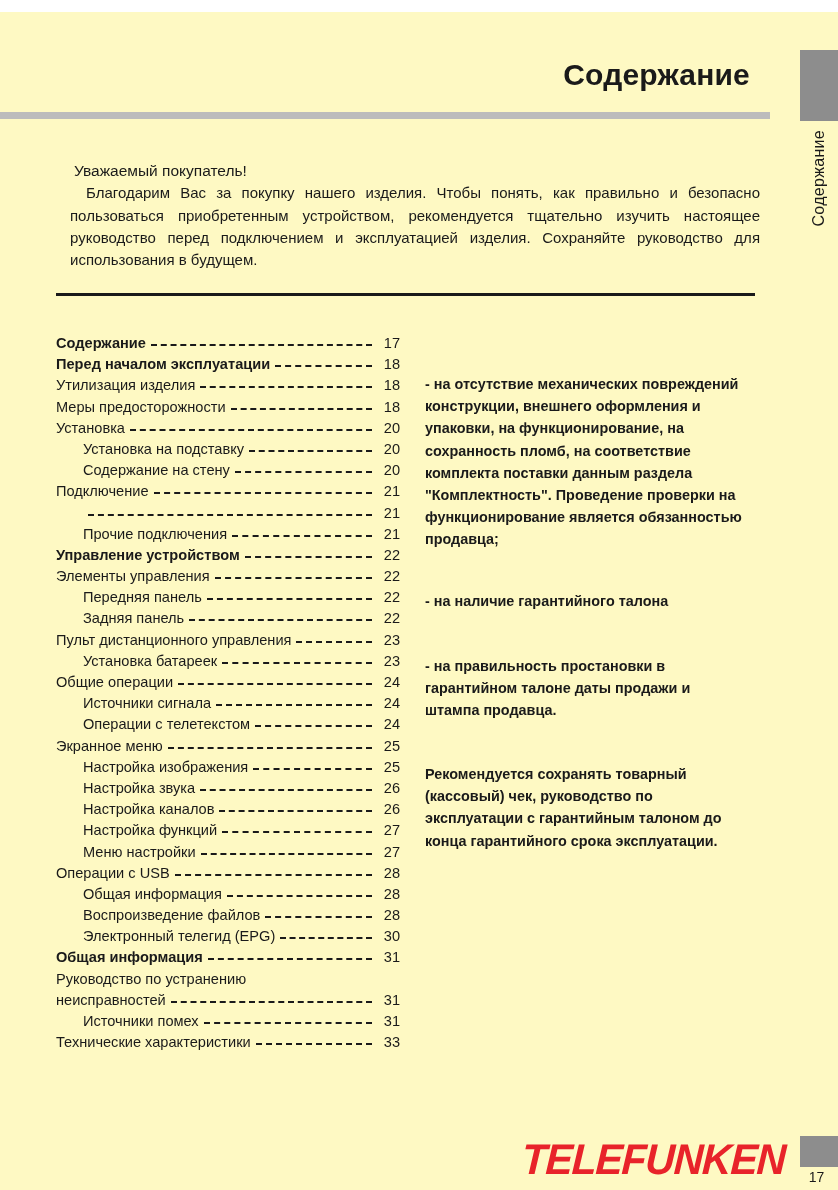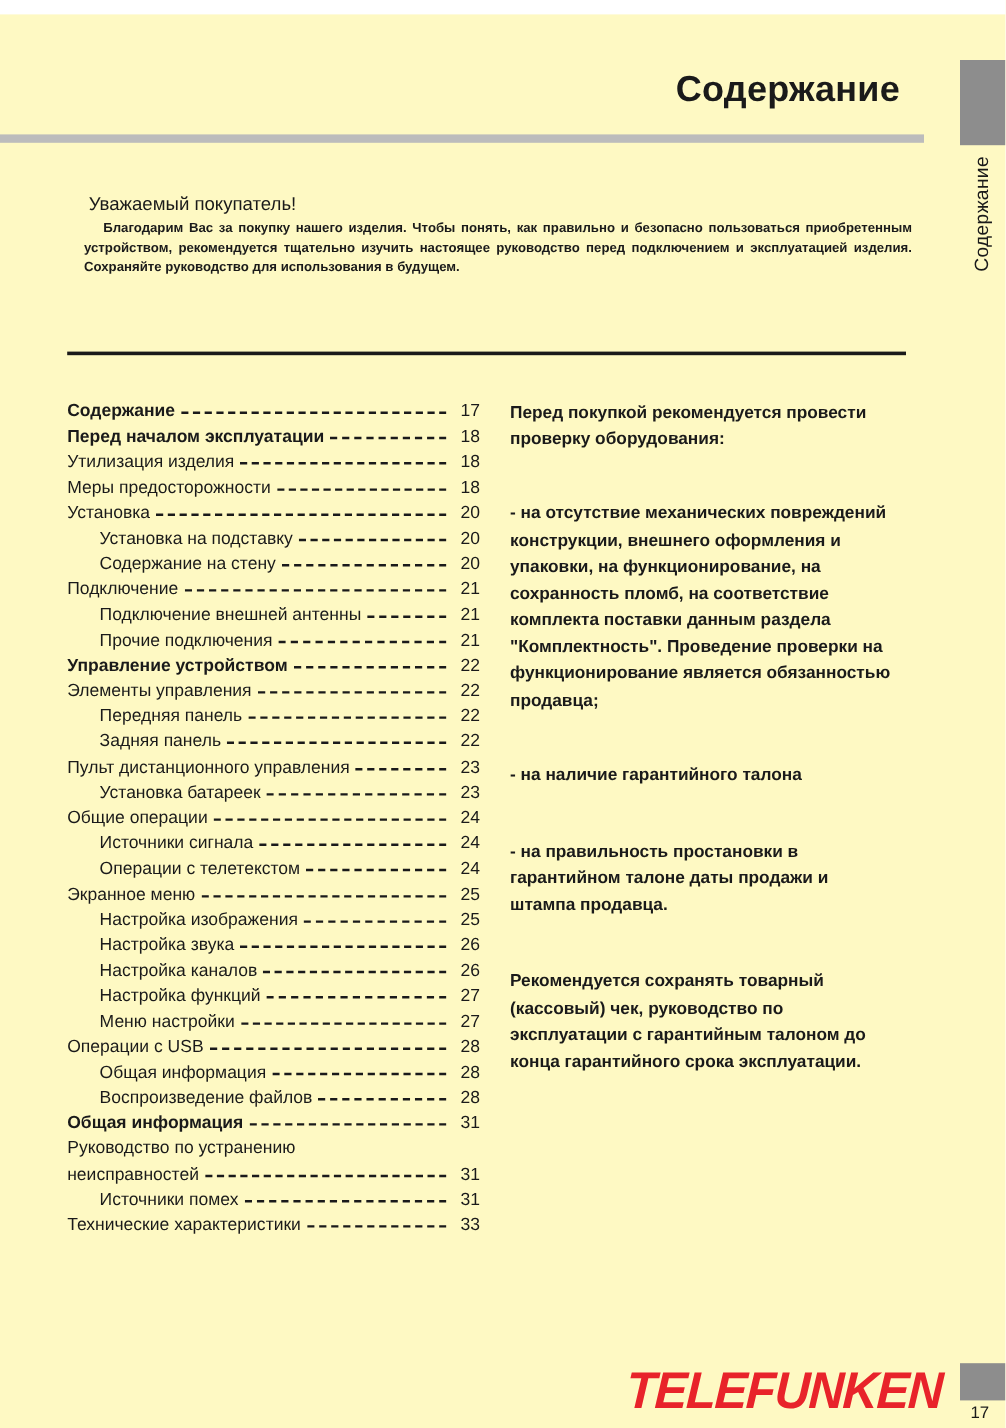--- a/index.html
+++ b/index.html
@@ -76,22 +76,22 @@
     top: 148px;
     width: 690px;
   }
   .intro-heading {
     font-size: 15.5px;
     font-weight: normal;
     line-height: 1.45;
     margin: 0 0 0 4px;
   }
   .intro-body {
-    font-size: 11px;
-    font-weight: bold;
+    font-size: 15px;
+    font-weight: normal;
     line-height: 1.47;
     margin: 0;
     text-indent: 16px;
     text-align: justify;
   }
 
   .section-rule {
     position: absolute;
     left: 56px;
     top: 281px;
@@ -250,21 +250,20 @@
         <span class="toc-label">Содержание на стену</span>
         <span class="toc-leader"></span>
         <span class="toc-page">20</span>
       </div>
       <div class="toc-row">
         <span class="toc-label">Подключение</span>
         <span class="toc-leader"></span>
         <span class="toc-page">21</span>
       </div>
       <div class="toc-row indent">
-        <span class="toc-label">Подключение внешней антенны</span>
         <span class="toc-leader"></span>
         <span class="toc-page">21</span>
       </div>
       <div class="toc-row indent">
         <span class="toc-label">Прочие подключения</span>
         <span class="toc-leader"></span>
         <span class="toc-page">21</span>
       </div>
       <div class="toc-row bold">
         <span class="toc-label">Управление устройством</span>
@@ -348,20 +347,25 @@
       </div>
       <div class="toc-row indent">
         <span class="toc-label">Общая информация</span>
         <span class="toc-leader"></span>
         <span class="toc-page">28</span>
       </div>
       <div class="toc-row indent">
         <span class="toc-label">Воспроизведение файлов</span>
         <span class="toc-leader"></span>
         <span class="toc-page">28</span>
+      </div>
+      <div class="toc-row indent">
+        <span class="toc-label">Электронный телегид (EPG)</span>
+        <span class="toc-leader"></span>
+        <span class="toc-page">30</span>
       </div>
       <div class="toc-row bold">
         <span class="toc-label">Общая информация</span>
         <span class="toc-leader"></span>
         <span class="toc-page">31</span>
       </div>
       <div class="toc-row">
         <span class="toc-label">Руководство по устранению</span>
         <span class="toc-leader noleader"></span>
         <span class="toc-page"></span>
@@ -377,21 +381,20 @@
         <span class="toc-page">31</span>
       </div>
       <div class="toc-row">
         <span class="toc-label">Технические характеристики</span>
         <span class="toc-leader"></span>
         <span class="toc-page">33</span>
       </div>
     </div>
 
   <div class="right-col" id="right-col">
-      <p class="right-para">Перед покупкой рекомендуется провести проверку оборудования:</p>
       <div class="right-gap-md"></div>
       <p class="right-para">- на отсутствие механических повреждений конструкции, внешнего оформления и упаковки, на функционирование, на сохранность пломб, на соответствие комплекта поставки данным раздела "Комплектность". Проведение проверки на функционирование является обязанностью продавца;</p>
       <div class="right-gap-md"></div>
       <p class="right-para">- на наличие гарантийного талона</p>
       <div class="right-gap-lg"></div>
       <p class="right-para">- на правильность простановки в гарантийном талоне даты продажи и штампа продавца.</p>
       <div class="right-gap-lg"></div>
       <p class="right-para">Рекомендуется сохранять товарный (кассовый) чек, руководство по эксплуатации с гарантийным талоном до конца гарантийного срока эксплуатации.</p>
     </div>
 

